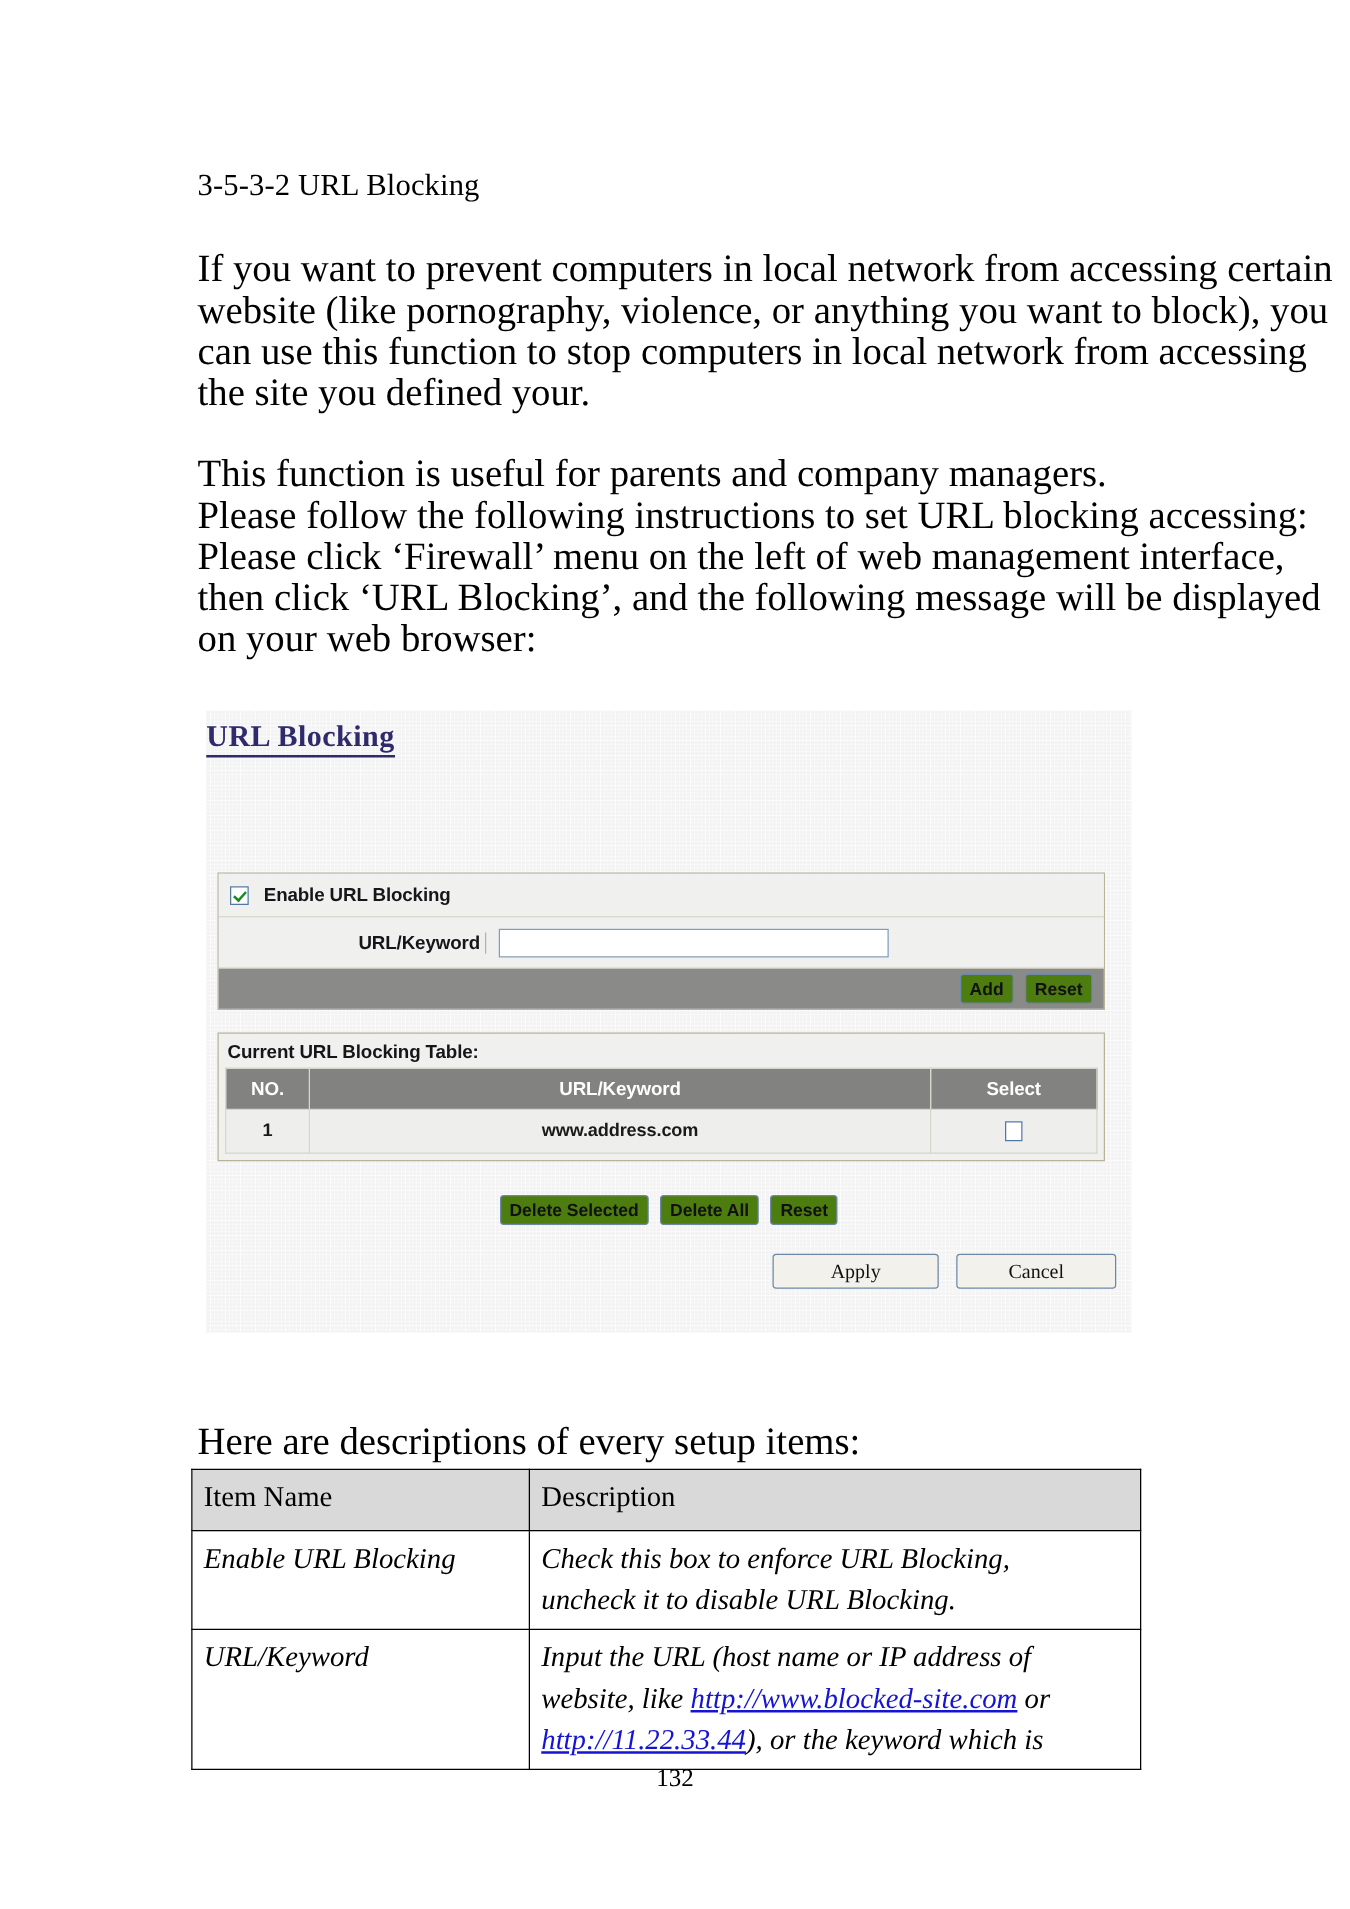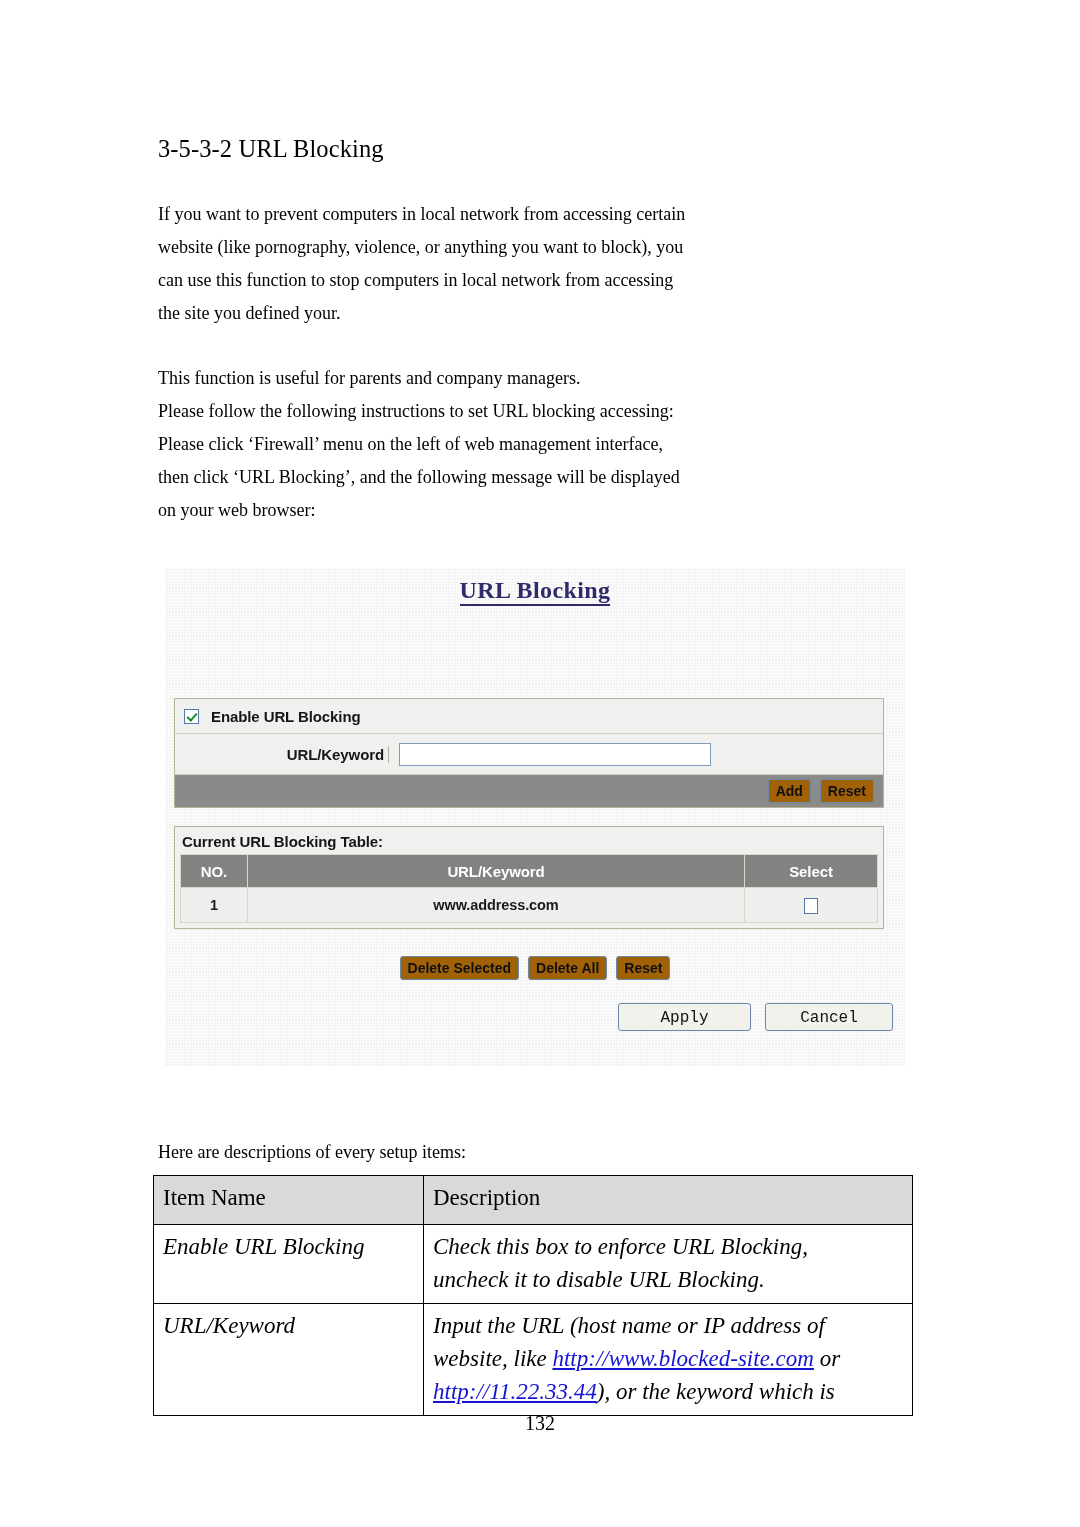--- a/index.html
+++ b/index.html
@@ -31,21 +31,21 @@
     font-size: 24.5px;
     line-height: 32px;
     letter-spacing: 0.1px;
     white-space: nowrap;
   }
 
   .para {
     position: absolute;
     left: 158px;
     width: 770px;
-    font-size: 18px;
+    font-size: 31px;
     line-height: 33px;
   }
   .para-1 { top: 198px; }
   .para-2 { top: 362px; }
   .para-3 { top: 1136px; }
 
   .para .line { display: block; white-space: nowrap; }
 
   
   .shot {
@@ -62,21 +62,21 @@
       linear-gradient(to bottom, rgba(120,120,120,0.10) 1px, rgba(0,0,0,0) 1px);
     background-size: 3px 3px, 3px 3px, 3px 3px, 3px 3px;
     font-family: "Liberation Sans", "DejaVu Sans", sans-serif;
   }
 
   .shot-title {
     position: absolute;
     left: 0;
     top: 9px;
     width: 740px;
-    text-align: center;
+    text-align: left;
     font-family: "Liberation Serif", "DejaVu Serif", serif;
     font-weight: bold;
     font-size: 24px;
     color: #2e2a6b;
     letter-spacing: 0.4px;
   }
   .shot-title span {
     border-bottom: 2px solid #2e2a6b;
     padding-bottom: 1px;
   }
@@ -183,21 +183,21 @@
     justify-content: flex-end;
     padding-right: 9px;
     box-sizing: border-box;
   }
 
   .btn {
     font-family: "Liberation Sans", "DejaVu Sans", sans-serif;
     font-size: 14px;
     font-weight: bold;
     color: #111;
-    background: #a16207;
+    background: #4d7c0f;
     border: 1px solid #6d87a8;
     border-radius: 3px;
     height: 24px;
     padding: 0 7px;
     line-height: 22px;
     box-sizing: border-box;
     white-space: nowrap;
     cursor: pointer;
   }
   .btn + .btn { margin-left: 9px; }
@@ -271,21 +271,21 @@
     left: 0;
     top: 435px;
     width: 740px;
     display: flex;
     justify-content: flex-end;
     align-items: center;
     padding-right: 12px;
     box-sizing: border-box;
   }
   .btn-wide {
-    font-family: Liberation Mono, monospace;
+    font-family: Liberation Serif, serif;
     font-size: 16px;
     font-weight: normal;
     color: #111;
     background: #f2f1ec;
     border: 1px solid #6d87a8;
     border-radius: 3px;
     height: 28px;
     line-height: 26px;
     box-sizing: border-box;
     text-align: center;

